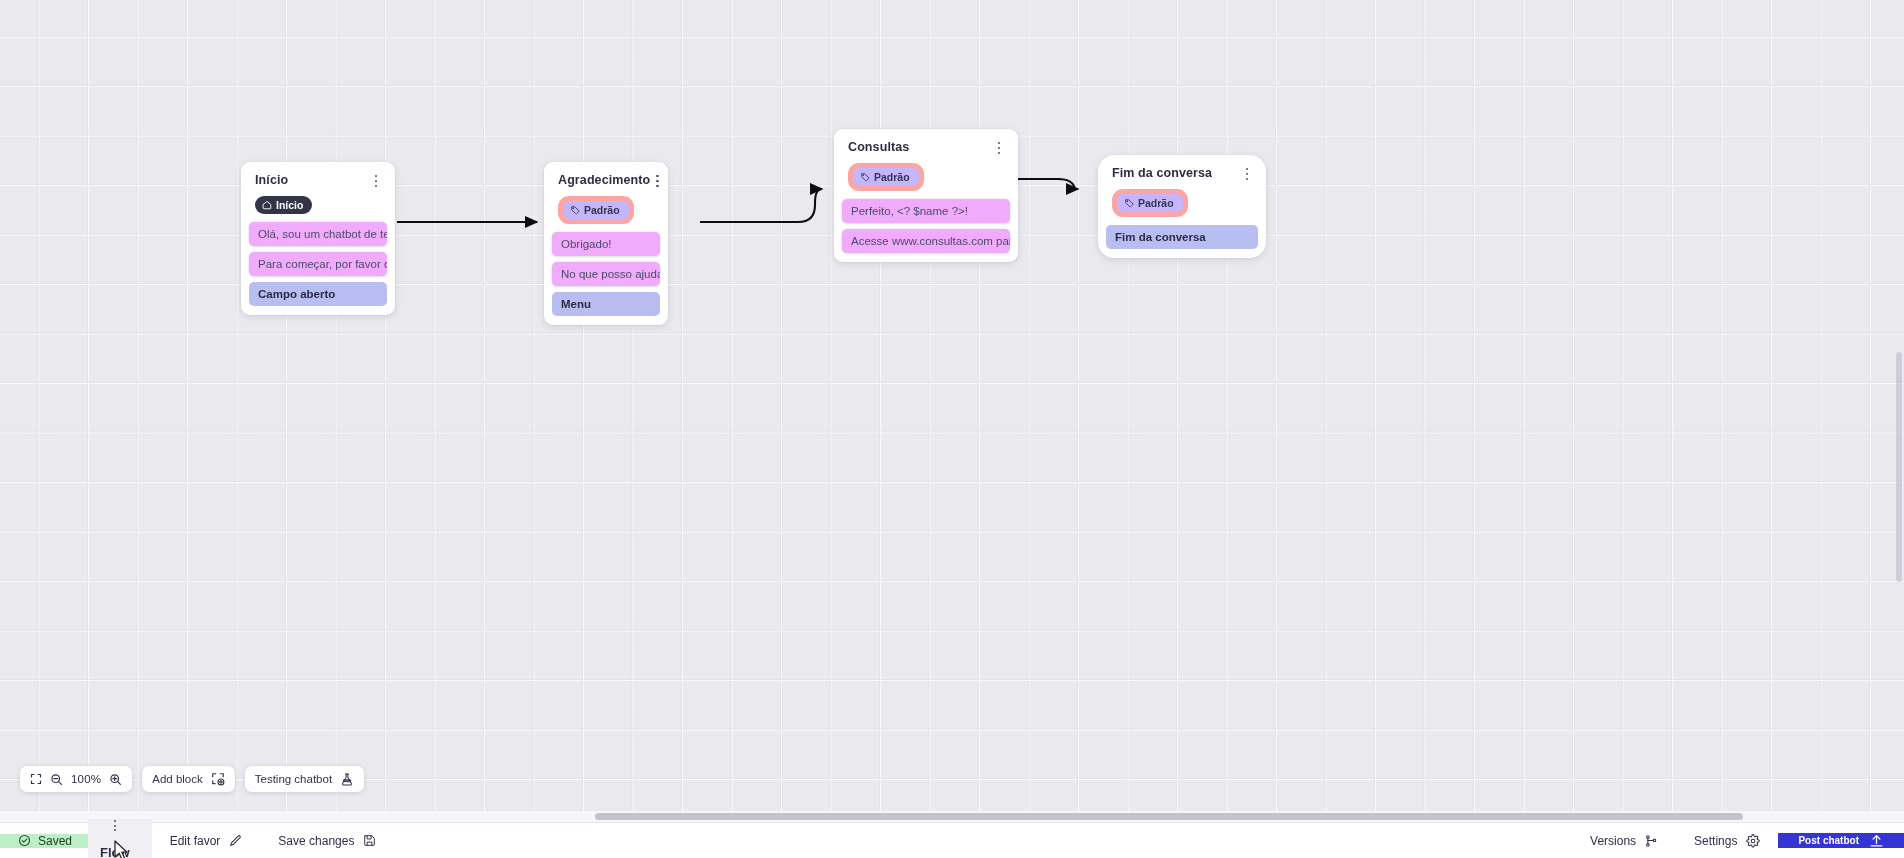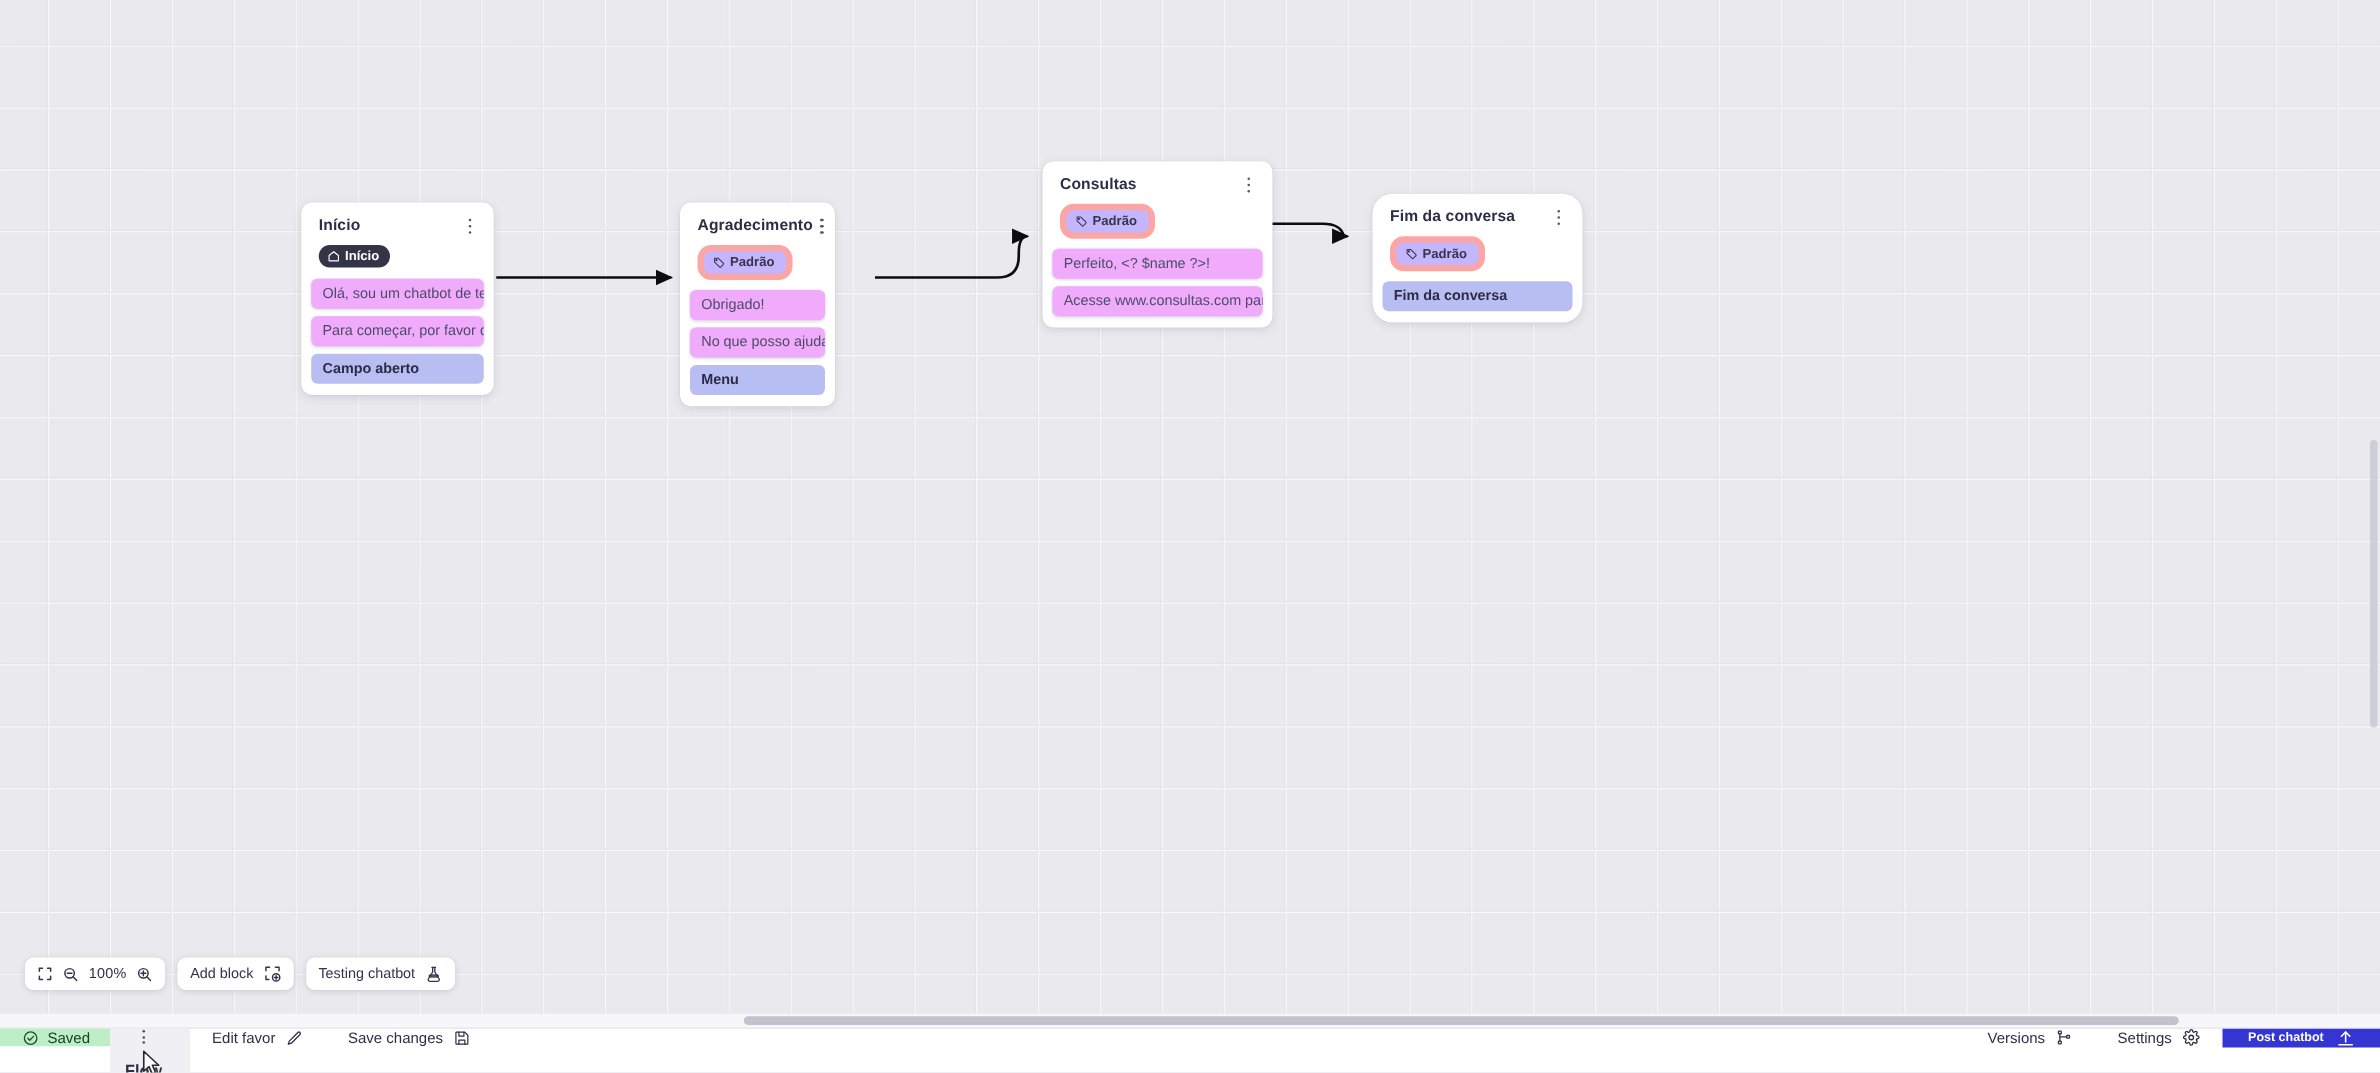--- a/index.html
+++ b/index.html
@@ -109,21 +109,21 @@
     font-size: 11.5px; color: #33334b; font-weight: 400; cursor: pointer;
     white-space: nowrap;
   }
   .pill .zoomval { font-size: 11.5px; color: #2f2f47; letter-spacing: .2px; }
   .pill svg { display: block; }
   .iconbtn { display:flex; align-items:center; cursor: pointer; }
 
   
   #statusbar {
     position: absolute; left: 0; bottom: 0; width: 1904px; height: 36px;
-    background: #ffffff; display: flex; align-items: flex-start;
+    background: #ffffff; display: flex; align-items: center;
     border-top: 1px solid #e2e2ea; z-index: 30;
   }
   .saved {
     background: #bdeec6; color: #17412a; display: flex; align-items: center;
     gap: 7px; padding: 0 16px 0 18px; font-size: 12px; font-weight: 400;
   }
   .flowtab {
     display: flex; align-items: center; gap: 12px;
     padding: 0 22px 0 12px; background: #f0f0f4;
     border-bottom: 2px solid #3b3bd6;

